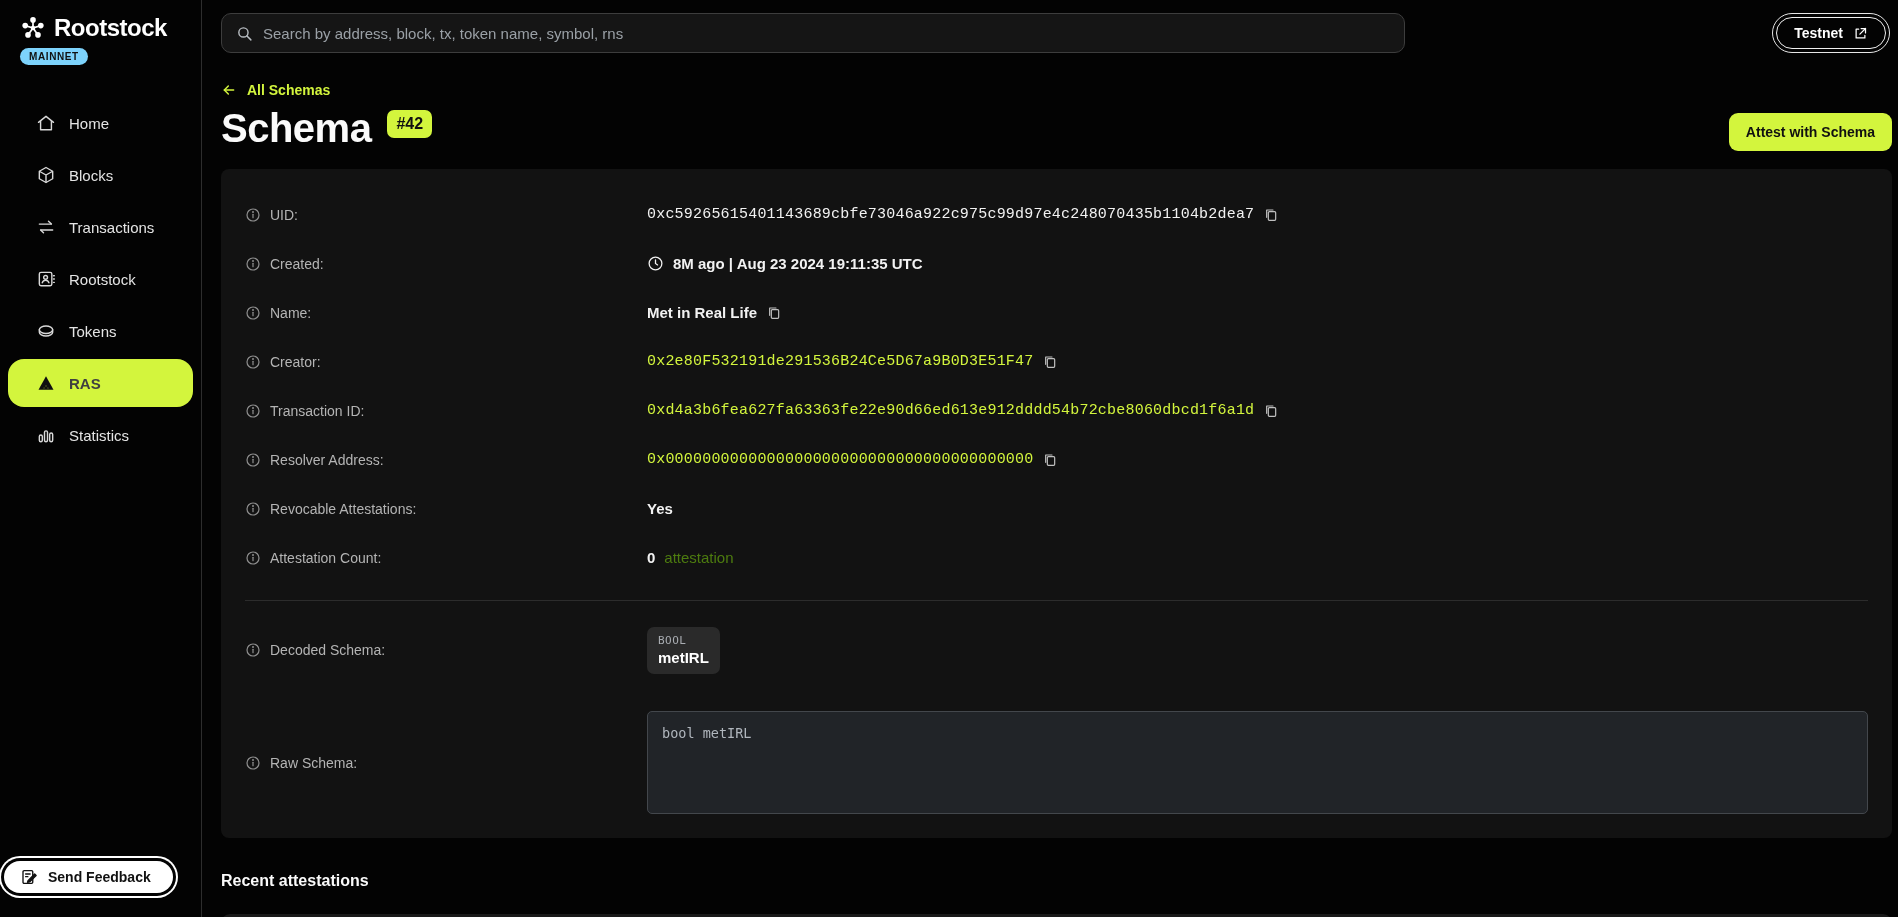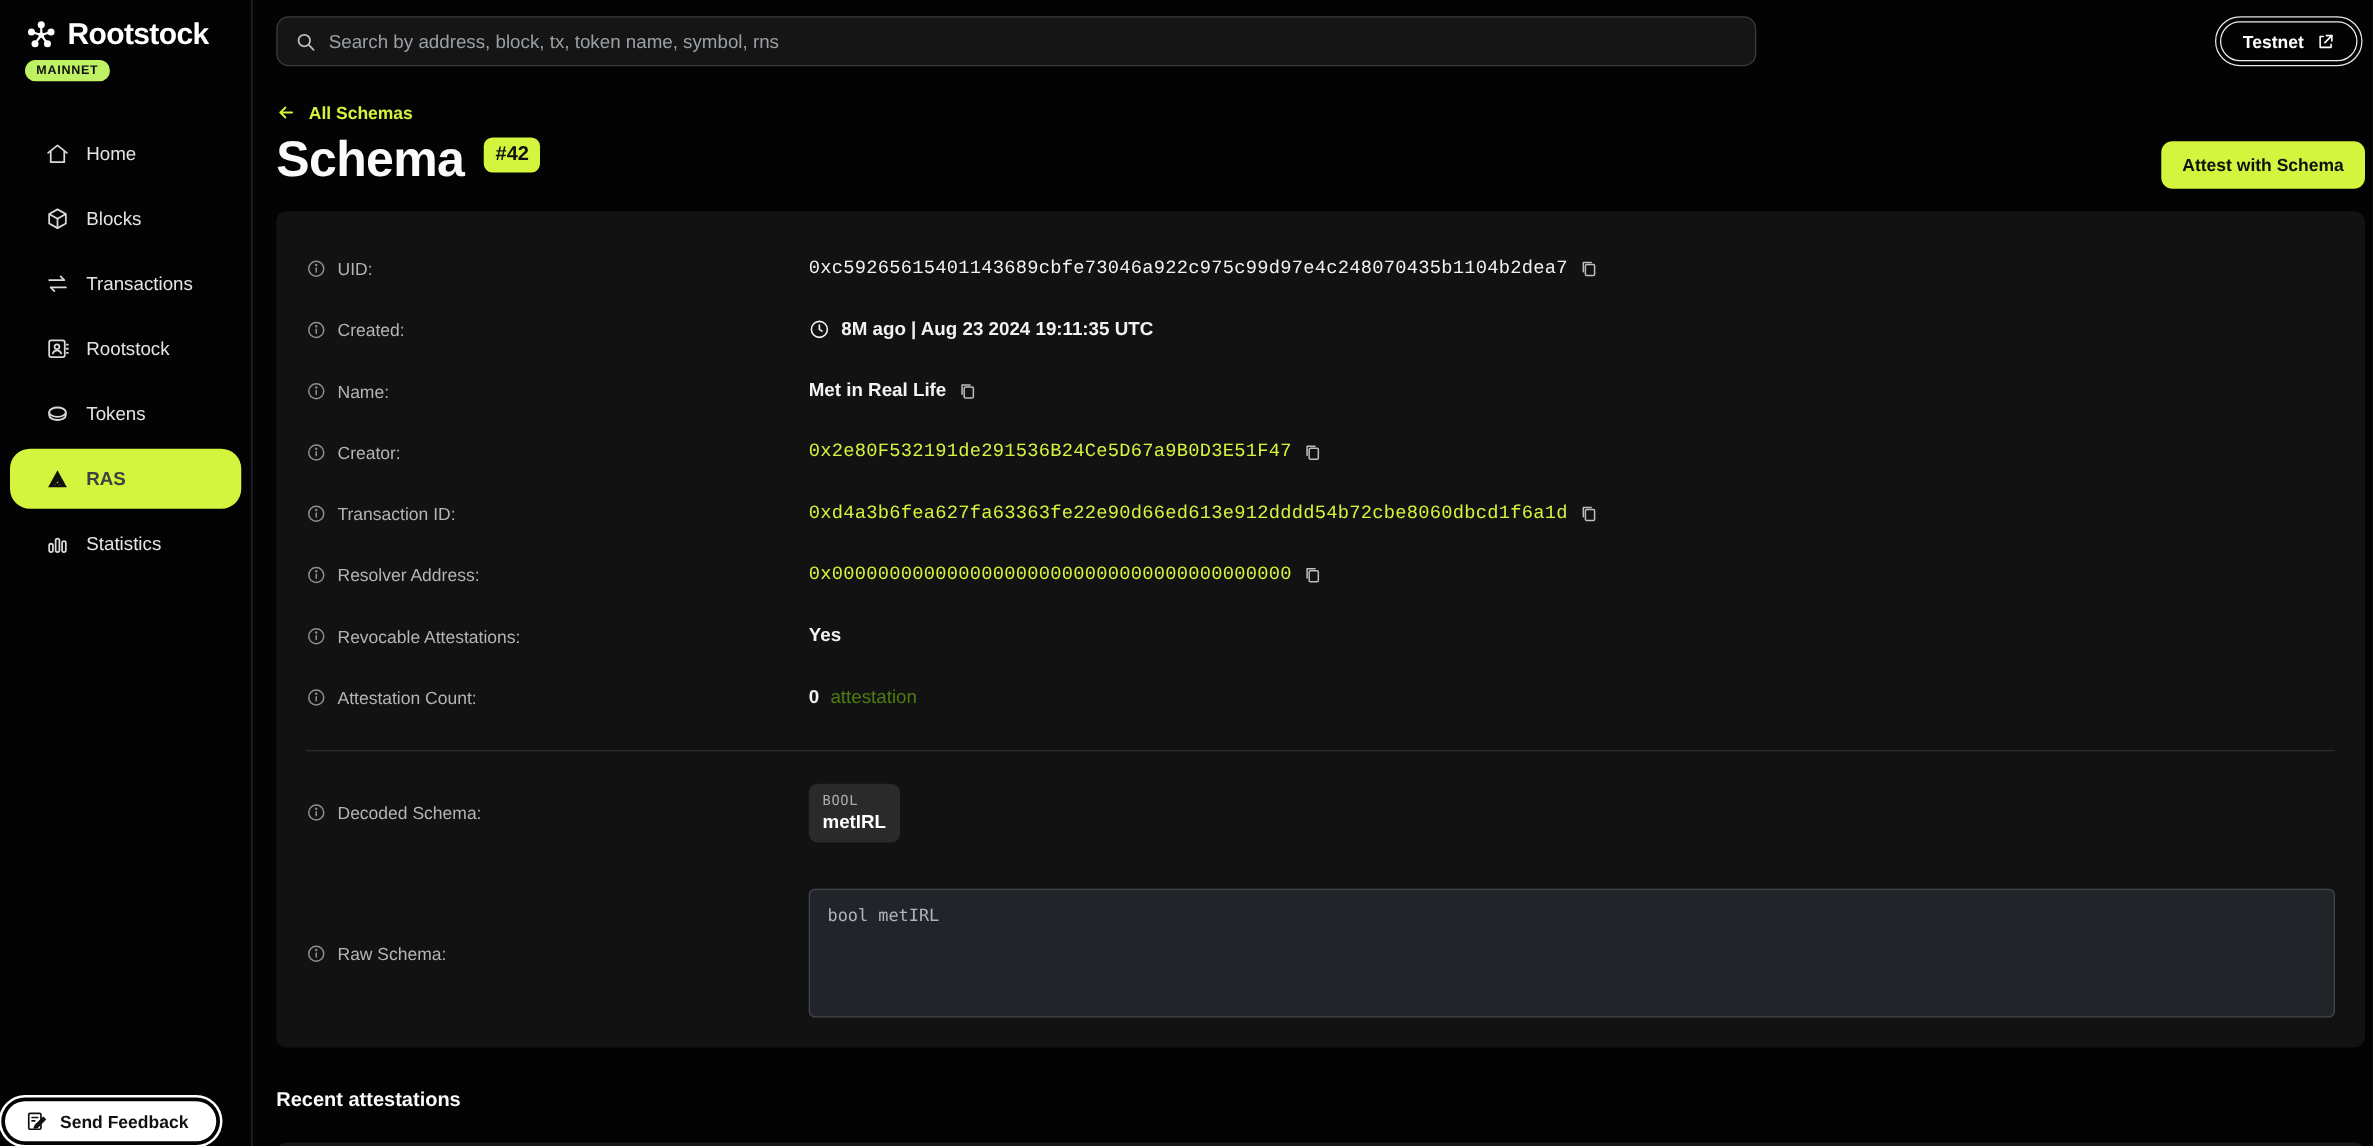--- a/index.html
+++ b/index.html
@@ -17,39 +17,39 @@
     width:202px; min-width:202px; height:100%;
     border-right:1px solid #2d2d2d;
     position:relative;
     padding-top:14px;
   }
   .logo-wrap { padding-left:20px; }
   .logo-row { display:flex; align-items:center; gap:8px; }
   .logo-text { font-size:24px; font-weight:bold; letter-spacing:-0.5px; color:#ffffff; }
   .net-badge {
     display:inline-block; margin-top:6px;
-    background:#bef264; color:#101010;
+    background:#7dd3fc; color:#101010;
     font-size:10px; font-weight:bold; letter-spacing:0.6px;
     padding:3px 9px; border-radius:9px;
   }
   .nav { margin-top:34px; display:flex; flex-direction:column; gap:4px; }
   .nav-item {
     display:flex; align-items:center; gap:13px;
     height:48px; margin:0 8px; padding-left:28px;
     border-radius:16px; cursor:pointer;
     color:#e4e4e4; font-size:15px;
   }
   .nav-item .nicon { width:20px; height:20px; display:flex; align-items:center; justify-content:center; }
   .nav-item.active { background:var(--accent); color:#404040; font-weight:bold; }
   .nav-item.active svg path, .nav-item.active svg rect, .nav-item.active svg circle,
   .nav-item.active svg ellipse, .nav-item.active svg line { stroke:#101010; }
   .nav-item.active svg .fillp { fill:#101010; stroke:none; }
 
   .feedback-btn {
-    position:absolute; left:4px; bottom:4px;
+    position:absolute; left:4px; bottom:24px;
     display:flex; align-items:center; gap:10px;
     background:#ffffff; color:#111;
     font-size:14px; font-weight:bold;
     padding:7px 22px 7px 16px; border-radius:18px;
     box-shadow:0 0 0 3px #030303, 0 0 0 5px #ffffff;
     cursor:pointer; white-space:nowrap;
   }
 
   
   .main { flex:1; height:100%; padding:0 15px 0 19px; position:relative; }

